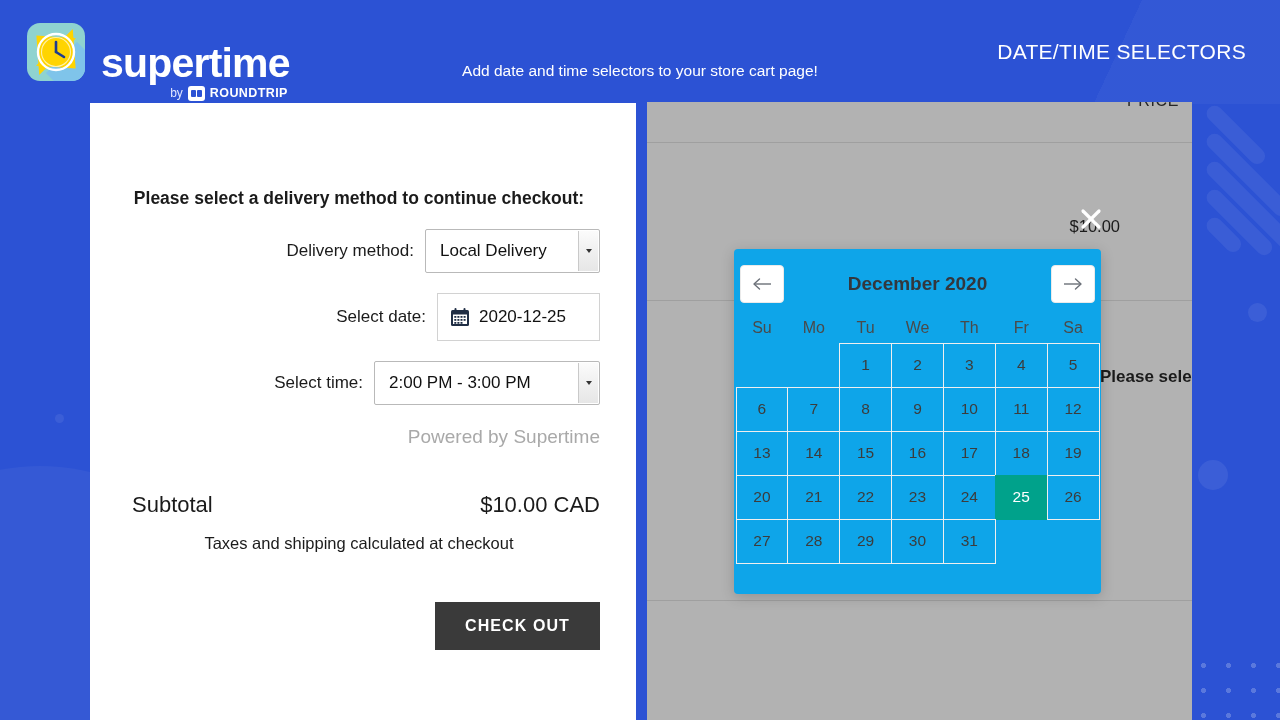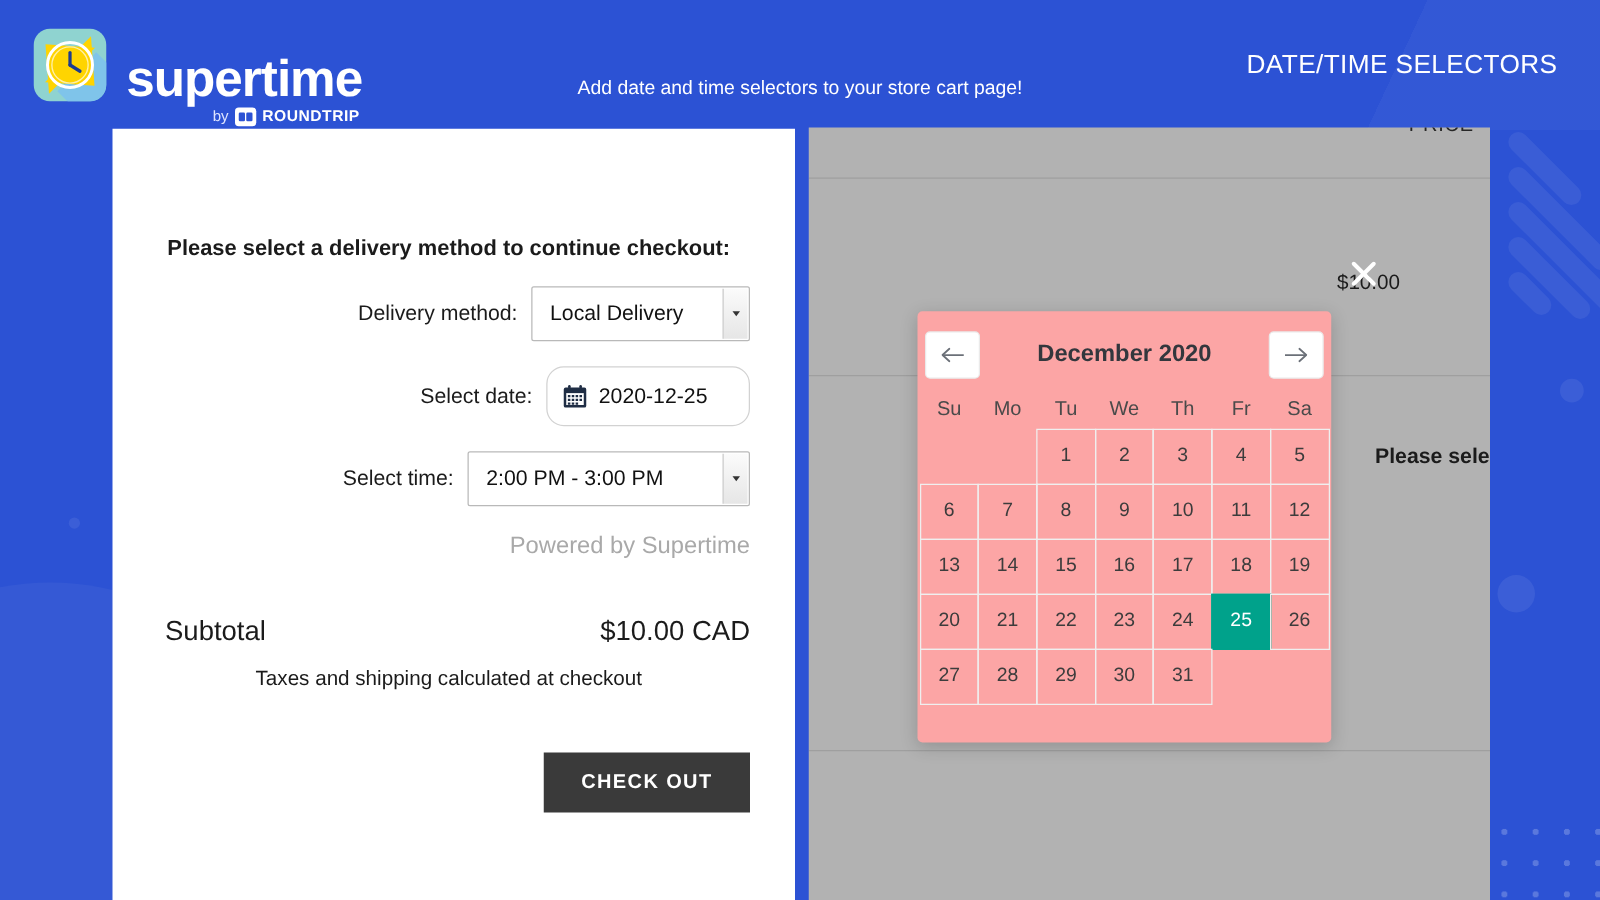--- a/index.html
+++ b/index.html
@@ -249,21 +249,21 @@
     border-top: 4.5px solid #333333;
   }
 
   #delivery-select { width: 175px; }
   #time-select { width: 226px; }
 
   #date-field {
     height: 48px;
     width: 163px;
     border: 1px solid #d2d2d2;
-    border-radius: 14px;
+    border-radius: 0;
     background: #ffffff;
     display: flex;
     align-items: center;
     gap: 9px;
     padding: 0 12px;
     font-size: 17px;
     color: #111111;
   }
 
   #powered-by {
@@ -339,21 +339,21 @@
   #line-price {
     position: absolute;
     right: 72px;
     top: 115px;
     font-size: 16.5px;
     color: #1b1b1b;
   }
   #store-prompt {
     position: absolute;
     left: 453px;
-    top: 253px;
+    top: 265px;
     font-size: 17px;
     font-weight: 700;
     color: #1b1b1b;
     white-space: nowrap;
   }
 
   #close-button {
     position: absolute;
     left: 1078px;
     top: 206px;
@@ -362,23 +362,23 @@
     z-index: 7;
     cursor: pointer;
   }
   #close-button svg { display: block; }
 
   
   #calendar-popup {
     position: absolute;
     left: 734px;
     top: 249px;
-    width: 331px;
+    width: 367px;
     height: 345px;
-    background: #fca5a5;
+    background: #0ea5e9;
     border-radius: 4px;
     box-shadow: 0 3px 14px rgba(0,0,0,0.18);
     z-index: 8;
     padding: 16px 2px;
   }
 
   #cal-header {
     display: flex;
     align-items: center;
     justify-content: space-between;

